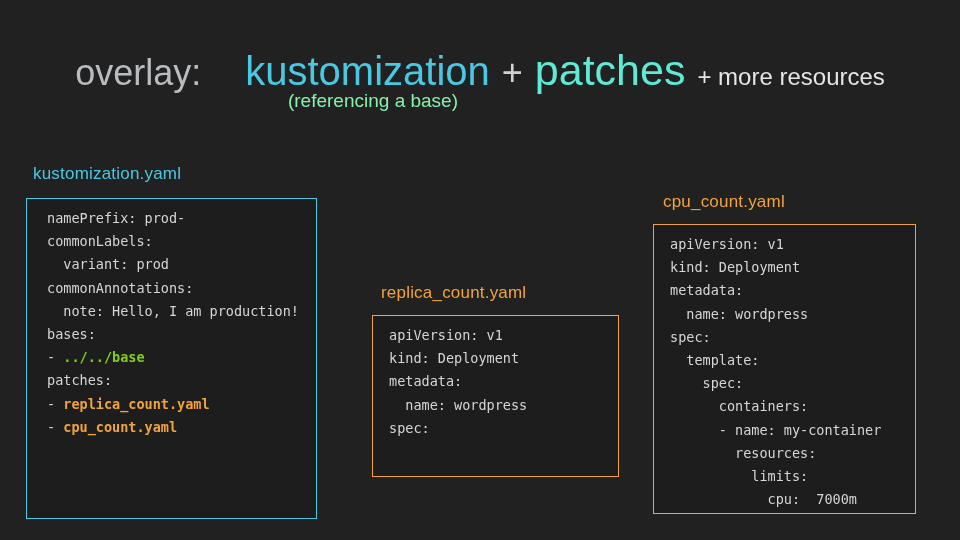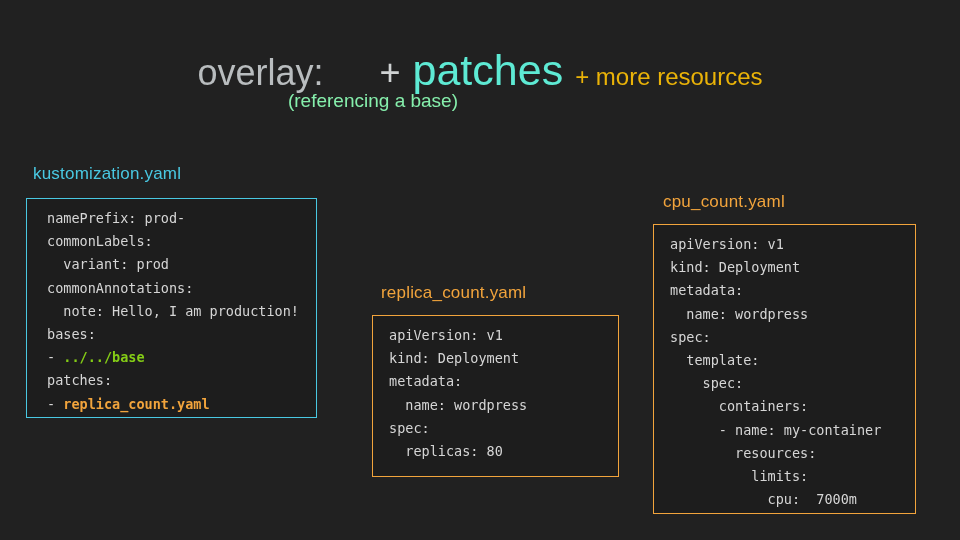--- a/index.html
+++ b/index.html
@@ -13,21 +13,21 @@
   
   .title-row{
     position:absolute;top:46px;left:0;width:100%;
     display:flex;justify-content:center;align-items:baseline;
     white-space:nowrap;
   }
   .t-overlay{font-size:36px;color:#b9bdbf;margin-right:44px;}
   .t-kust{font-size:40px;color:#49c8e2;}
   .t-plus{font-size:36px;color:#cfd2d3;margin:0 12px;}
   .t-patches{font-size:43px;color:#5eead4;}
-  .t-more{font-size:24px;color:#eab308;margin-left:12px;}
+  .t-more{font-size:24px;color:#e5e5e5;margin-left:12px;}
   .subtitle{
     position:absolute;top:90px;left:233px;width:280px;
     text-align:center;font-size:19px;color:#86efac;
   }
   
   .code-group{position:absolute;}
   .code-label{font-size:17px;letter-spacing:.2px;}
   .accent-cyan .code-label{color:#49c8e2;}
   .accent-orange .code-label{color:#f2a43c;}
   .code-box{
@@ -42,50 +42,51 @@
     overflow:hidden;
   }
   .accent-cyan .code-box{border-color:#49c8e2;}
   .accent-orange .code-box{border-color:#f2a43c;padding-left:16px;}
   .cl{height:23.2px;}
   .cl .cyan{color:#84cc16;font-weight:bold;}
   .cl .orange{color:#f2a43c;font-weight:bold;}
   
   #group-kustomization{left:26px;top:164px;}
   #group-kustomization .code-label{margin-left:7px;margin-bottom:14px;}
-  #group-kustomization .code-box{width:291px;height:220px;}
+  #group-kustomization .code-box{width:291px;height:321px;}
   #group-replica{left:372px;top:283px;}
   #group-replica .code-label{margin-left:9px;margin-bottom:12px;}
   #group-replica .code-box{width:247px;height:162px;}
   #group-cpu{left:653px;top:192px;}
   #group-cpu .code-label{margin-left:10px;margin-bottom:12px;}
   #group-cpu .code-box{width:263px;height:290px;}
 </style>
 </head>
 <body>
 
 <div class="slide">
 
   <div class="title-row">
     <span class="t-overlay">overlay:</span>
+    <span class="t-kust">kustomization</span>
     <span class="t-plus">+</span>
     <span class="t-patches">patches</span>
     <span class="t-more">+ more resources</span>
   </div>
 
   <div class="subtitle">(referencing a base)</div>
 
   <div class="code-group accent-cyan" id="group-kustomization">
     <div class="code-label">kustomization.yaml</div>
     <pre class="code-box"><div class="cl"><span>namePrefix: prod-</span></div><div class="cl"><span>commonLabels:</span></div><div class="cl"><span>  variant: prod</span></div><div class="cl"><span>commonAnnotations:</span></div><div class="cl"><span>  note: Hello, I am production!</span></div><div class="cl"><span>bases:</span></div><div class="cl"><span>- </span><span class="cyan">../../base</span></div><div class="cl"><span>patches:</span></div><div class="cl"><span>- </span><span class="orange">replica_count.yaml</span></div><div class="cl"><span>- </span><span class="orange">cpu_count.yaml</span></div></pre>
   </div>
 
   <div class="code-group accent-orange" id="group-replica">
     <div class="code-label">replica_count.yaml</div>
-    <pre class="code-box"><div class="cl"><span>apiVersion: v1</span></div><div class="cl"><span>kind: Deployment</span></div><div class="cl"><span>metadata:</span></div><div class="cl"><span>  name: wordpress</span></div><div class="cl"><span>spec:</span></div><div class="cl"><span>  replicas: 80</span></div></pre>
+    <pre class="code-box"><div class="cl"><span>apiVersion: v1</span></div><div class="cl"><span>kind: Deployment</span></div><div class="cl"><span>metadata:</span></div><div class="cl"><span>  name: wordpress</span></div><div class="cl"><span>spec:</span></div></pre>
   </div>
 
   <div class="code-group accent-orange" id="group-cpu">
     <div class="code-label">cpu_count.yaml</div>
     <pre class="code-box"><div class="cl"><span>apiVersion: v1</span></div><div class="cl"><span>kind: Deployment</span></div><div class="cl"><span>metadata:</span></div><div class="cl"><span>  name: wordpress</span></div><div class="cl"><span>spec:</span></div><div class="cl"><span>  template:</span></div><div class="cl"><span>    spec:</span></div><div class="cl"><span>      containers:</span></div><div class="cl"><span>      - name: my-container</span></div><div class="cl"><span>        resources:</span></div><div class="cl"><span>          limits:</span></div><div class="cl"><span>            cpu:  7000m</span></div></pre>
   </div>
 
 </div>
 
 </body></html>

